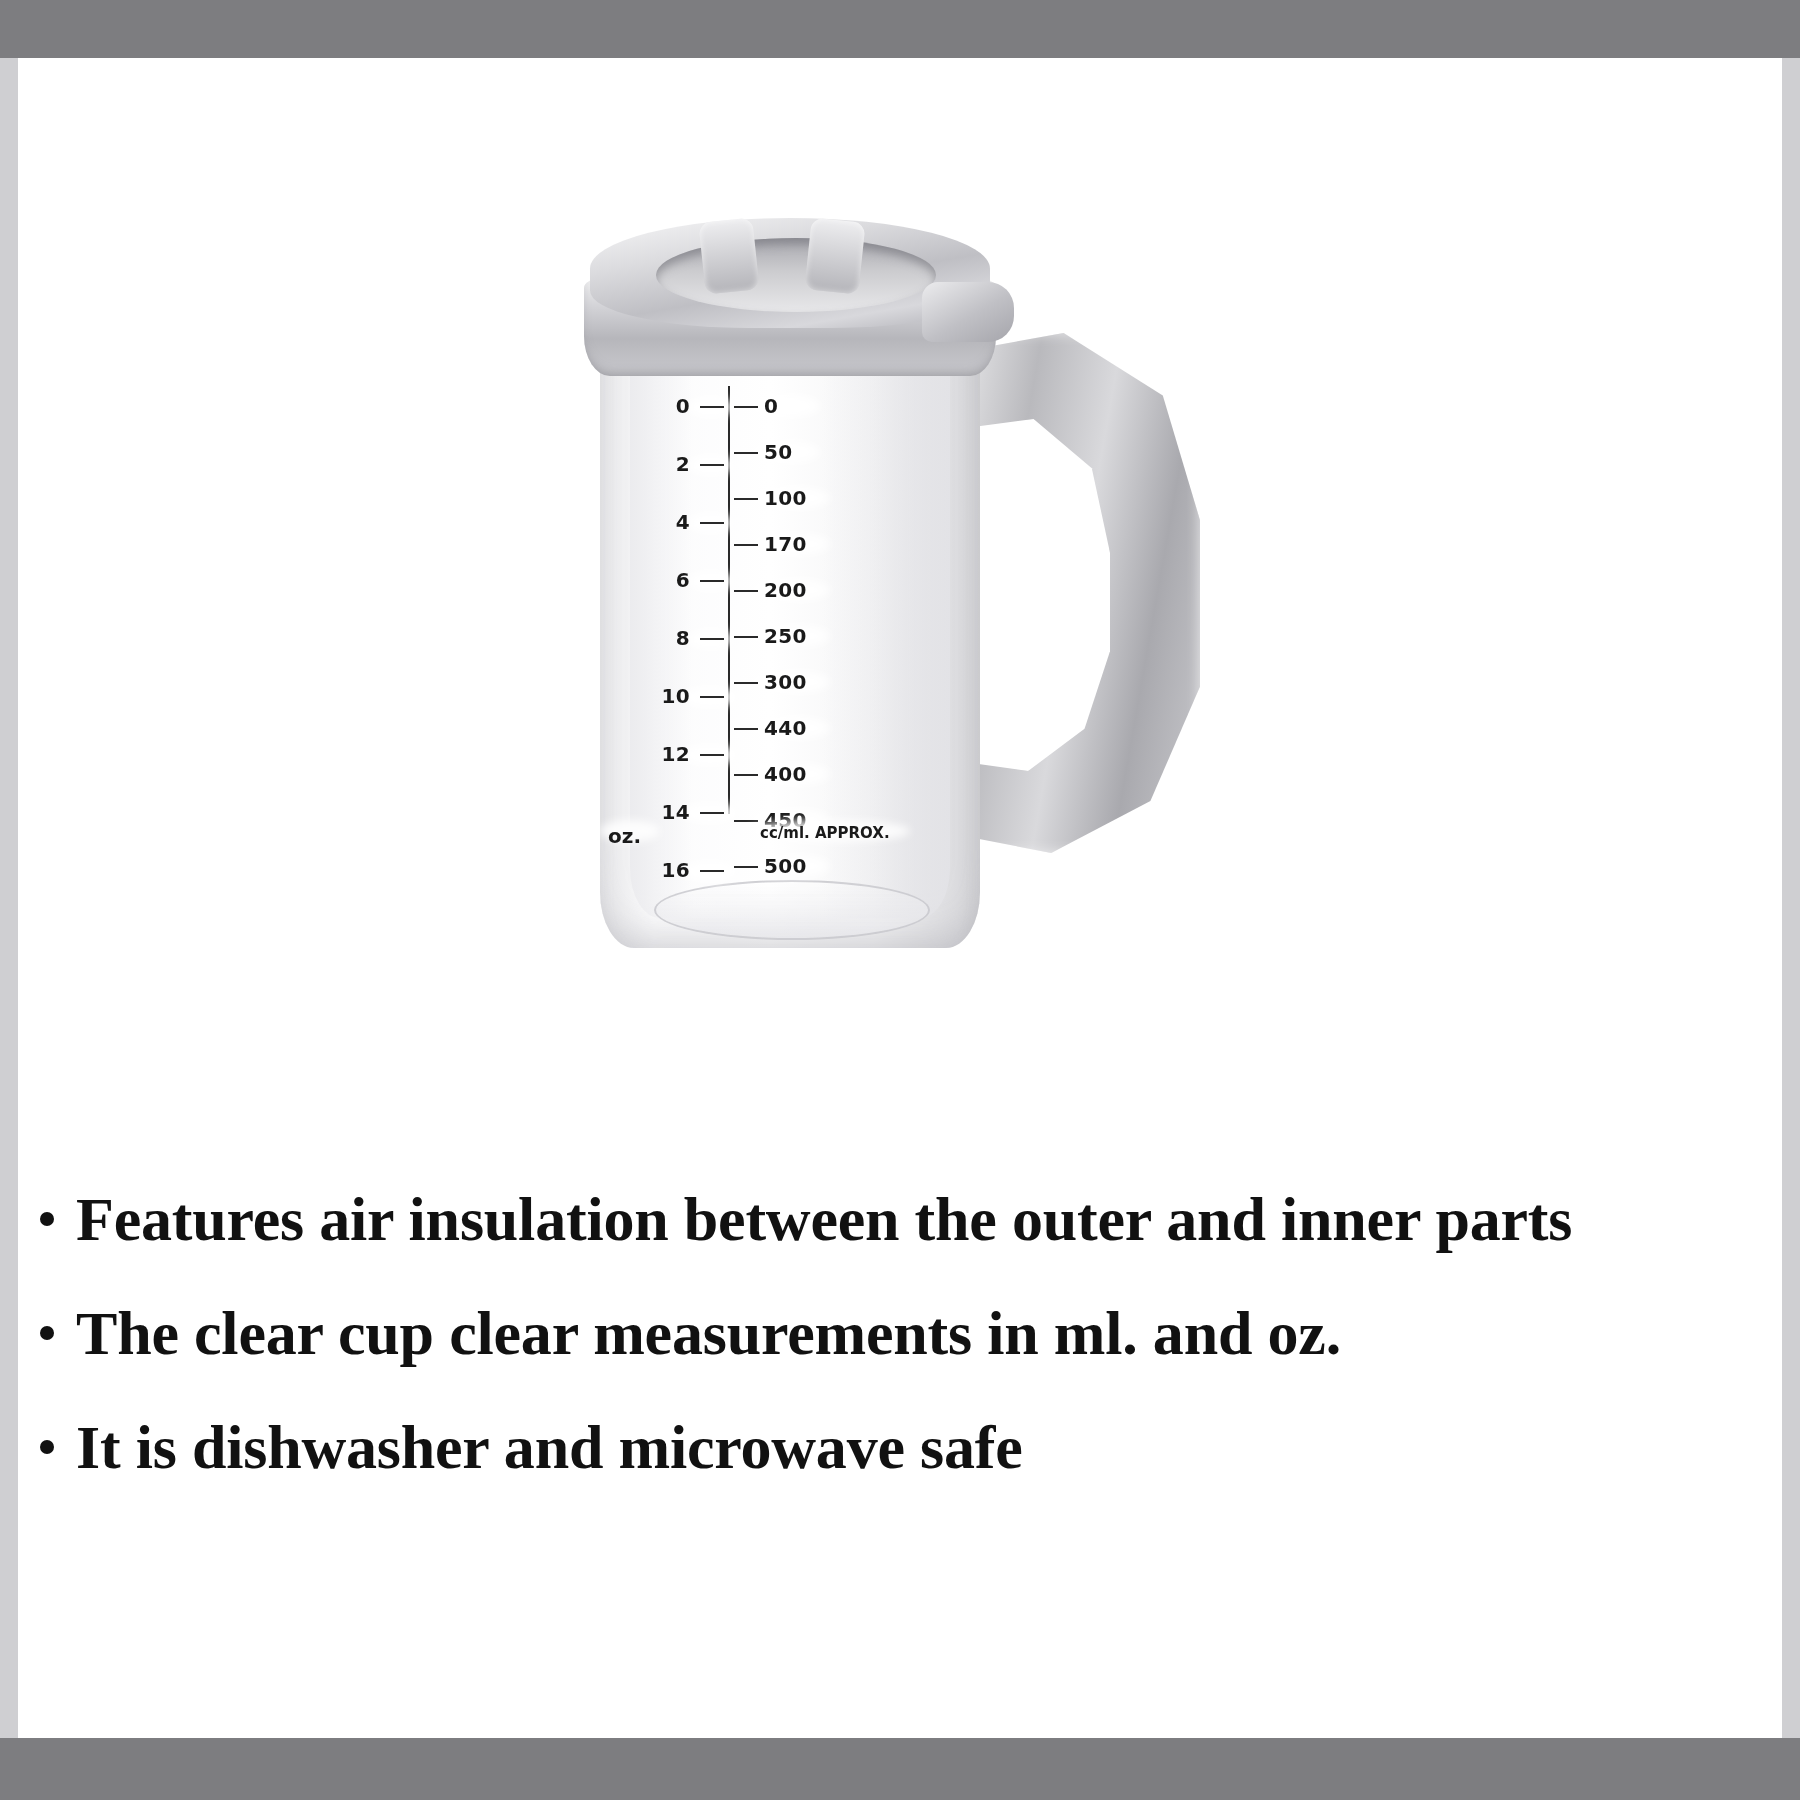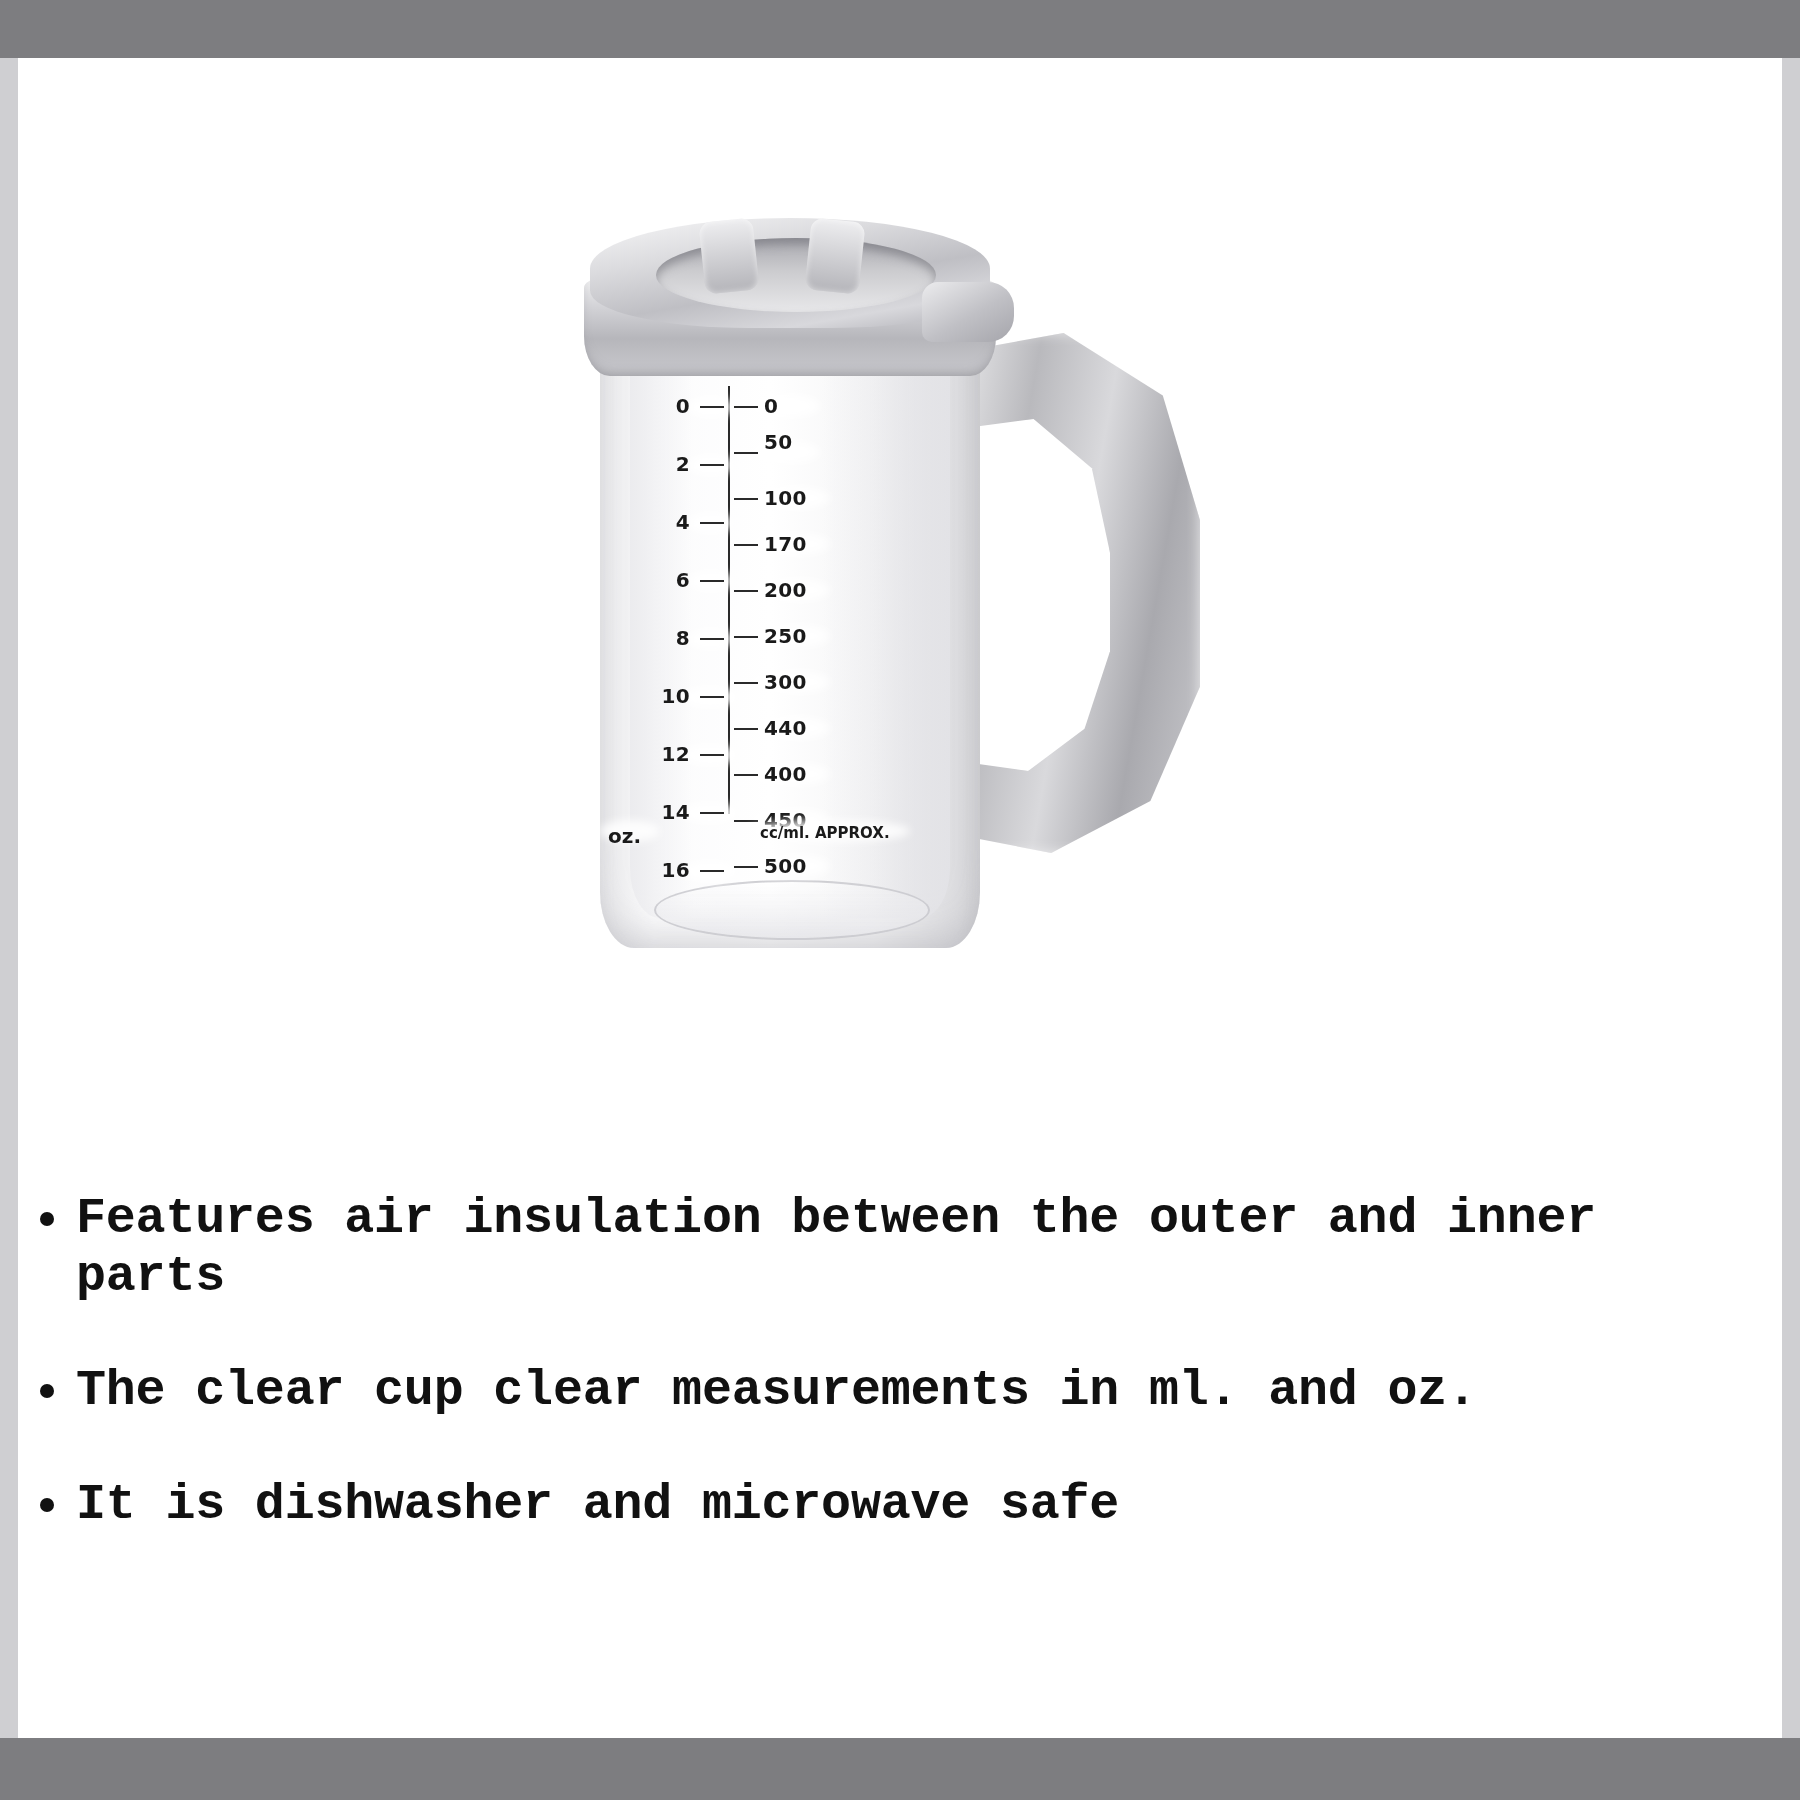--- a/index.html
+++ b/index.html
@@ -258,23 +258,23 @@
   }
   .bullet-dot {
     flex: 0 0 auto;
     width: 14px;
     height: 14px;
     border-radius: 50%;
     background: #111111;
     margin: 22px 22px 0 0;
   }
   .bullet-text {
-    font-family: Liberation Mono, monospace;
+    font-family: Liberation Serif, serif;
     font-weight: 700;
-    font-size: 50px;
+    font-size: 62px;
     line-height: 58px;
     color: #111111;
     letter-spacing: -0.2px;
   }
 </style>
 </head>
 <body>
 
 <div class="page">
 
@@ -345,21 +345,21 @@
         <div class="halo" style="left:82px; top:532px; width:56px; height:22px;"></div>
         <div class="tick tick-left" style="top:542px;"></div>
         <div class="lbl lbl-oz" style="top:532px;">16</div>
 
         <div class="halo" style="left:150px; top:66px; width:70px; height:24px;"></div>
         <div class="tick tick-right" style="top:78px;"></div>
         <div class="lbl lbl-ml" style="top:68px;">0</div>
 
         <div class="halo" style="left:150px; top:112px; width:70px; height:24px;"></div>
         <div class="tick tick-right" style="top:124px;"></div>
-        <div class="lbl lbl-ml" style="top:104px;">50</div>
+        <div class="lbl lbl-ml" style="top:114px;">50</div>
 
         <div class="halo" style="left:150px; top:158px; width:80px; height:24px;"></div>
         <div class="tick tick-right" style="top:170px;"></div>
         <div class="lbl lbl-ml" style="top:160px;">100</div>
 
         <div class="halo" style="left:150px; top:204px; width:80px; height:24px;"></div>
         <div class="tick tick-right" style="top:216px;"></div>
         <div class="lbl lbl-ml" style="top:206px;">170</div>
 
         <div class="halo" style="left:150px; top:250px; width:80px; height:24px;"></div>

